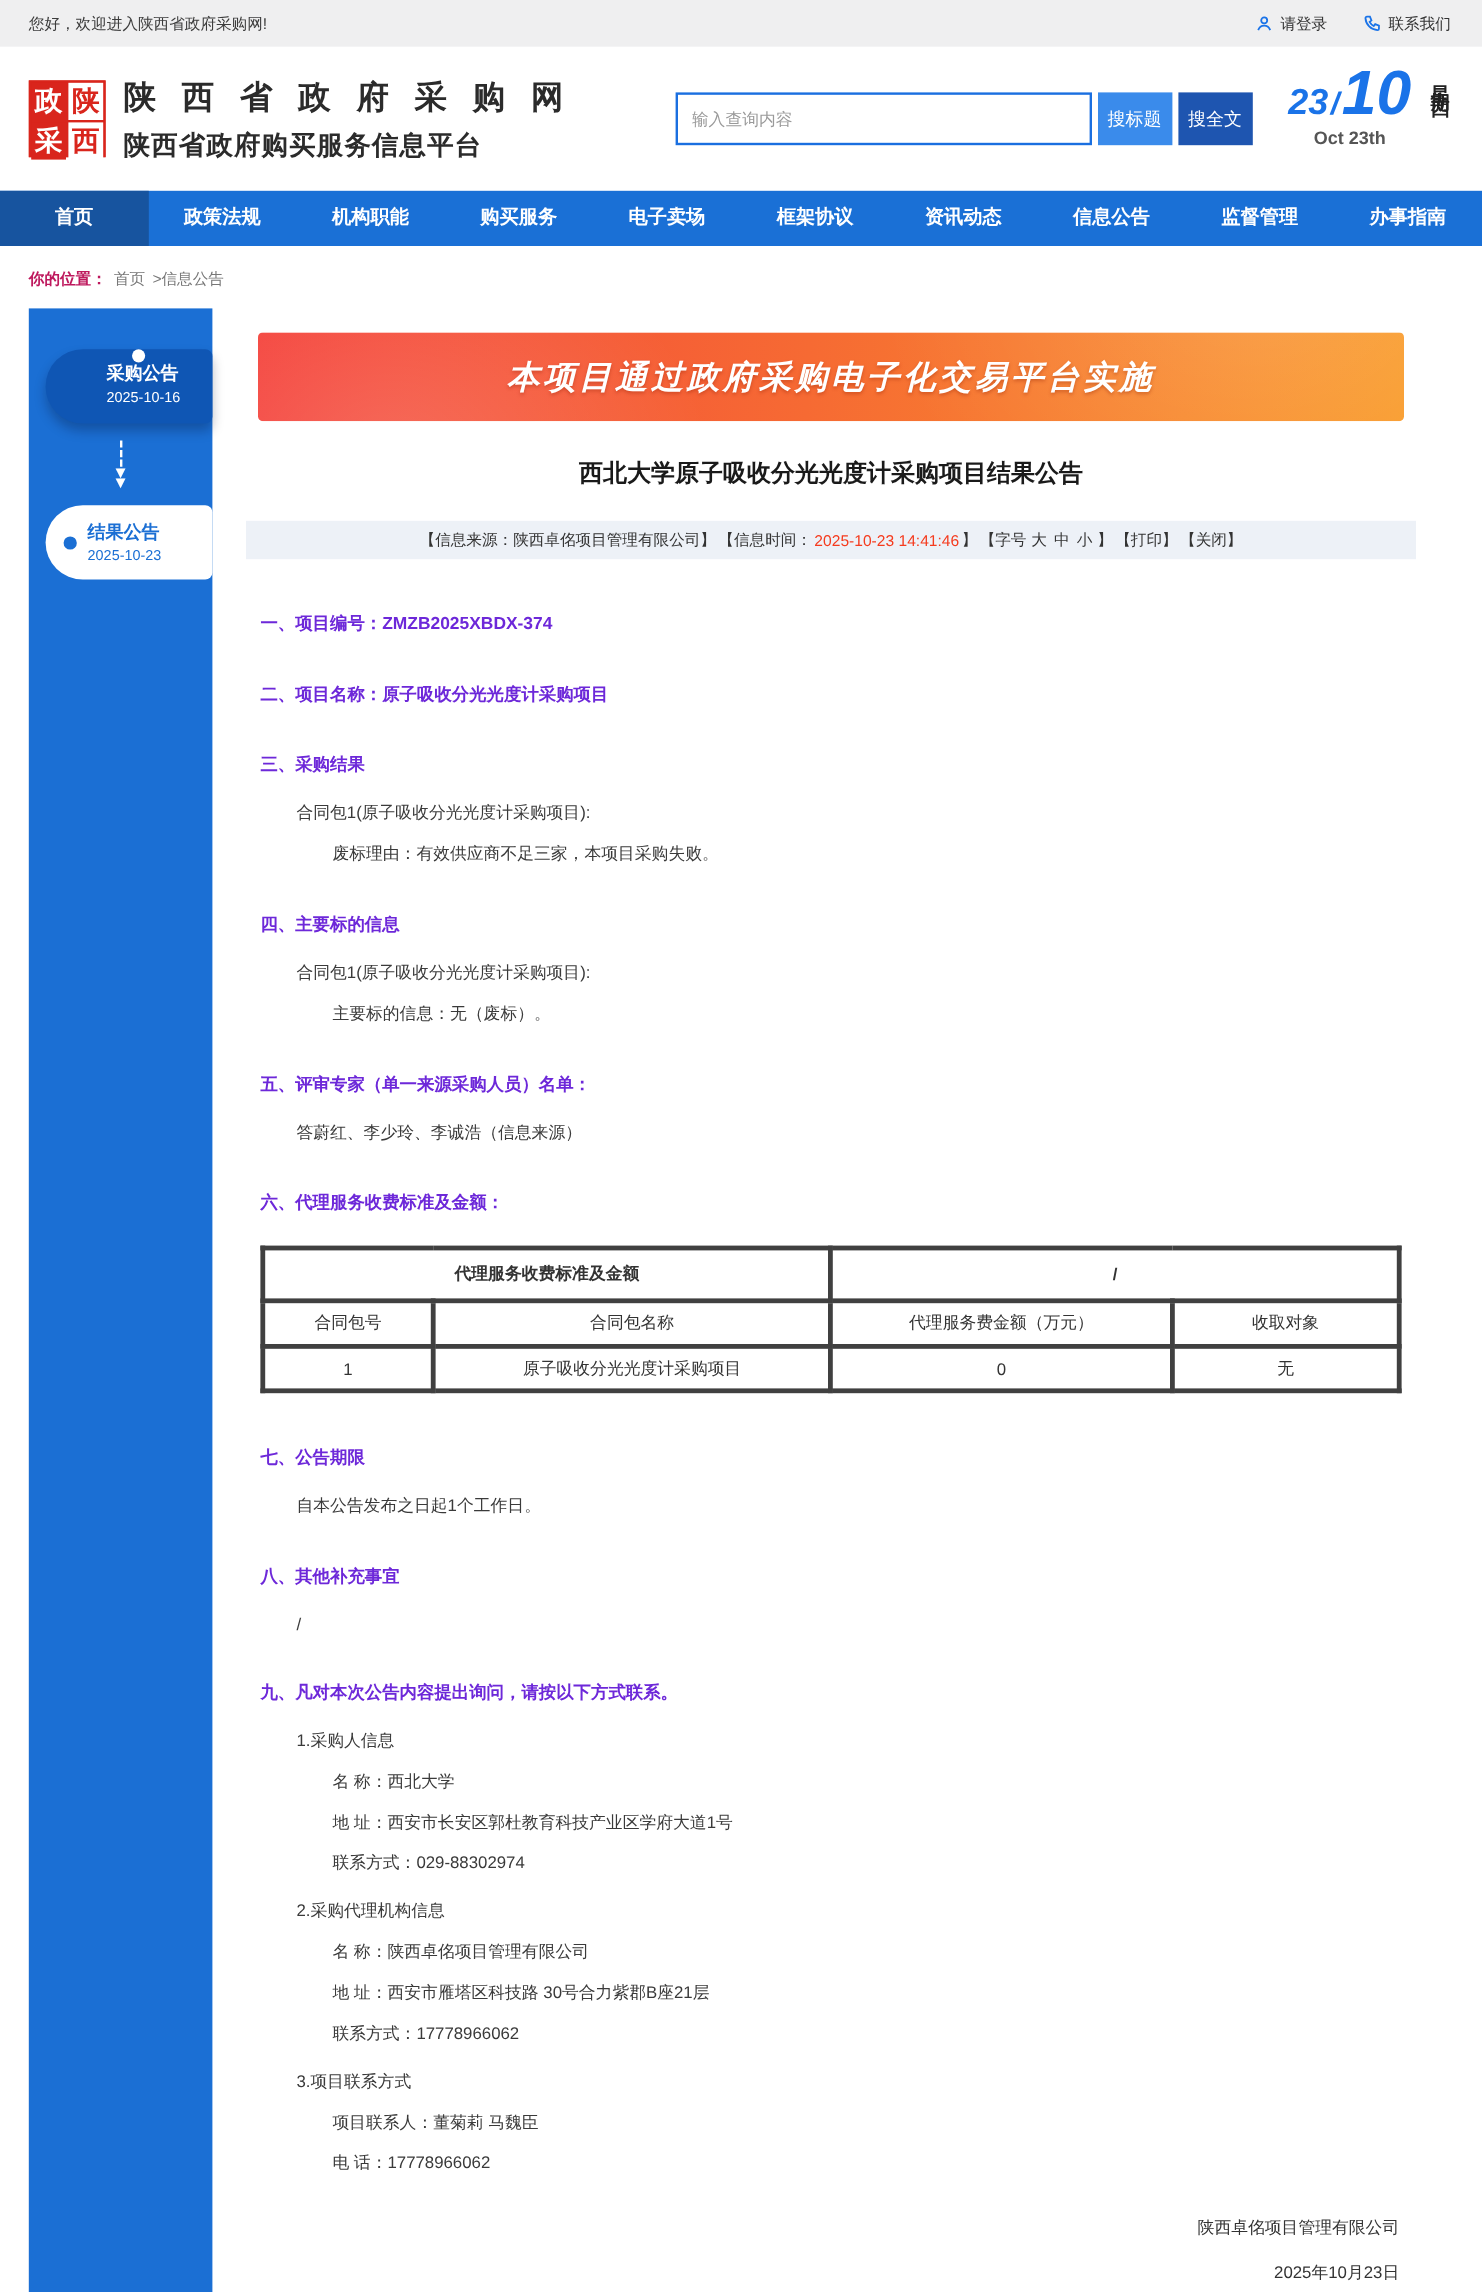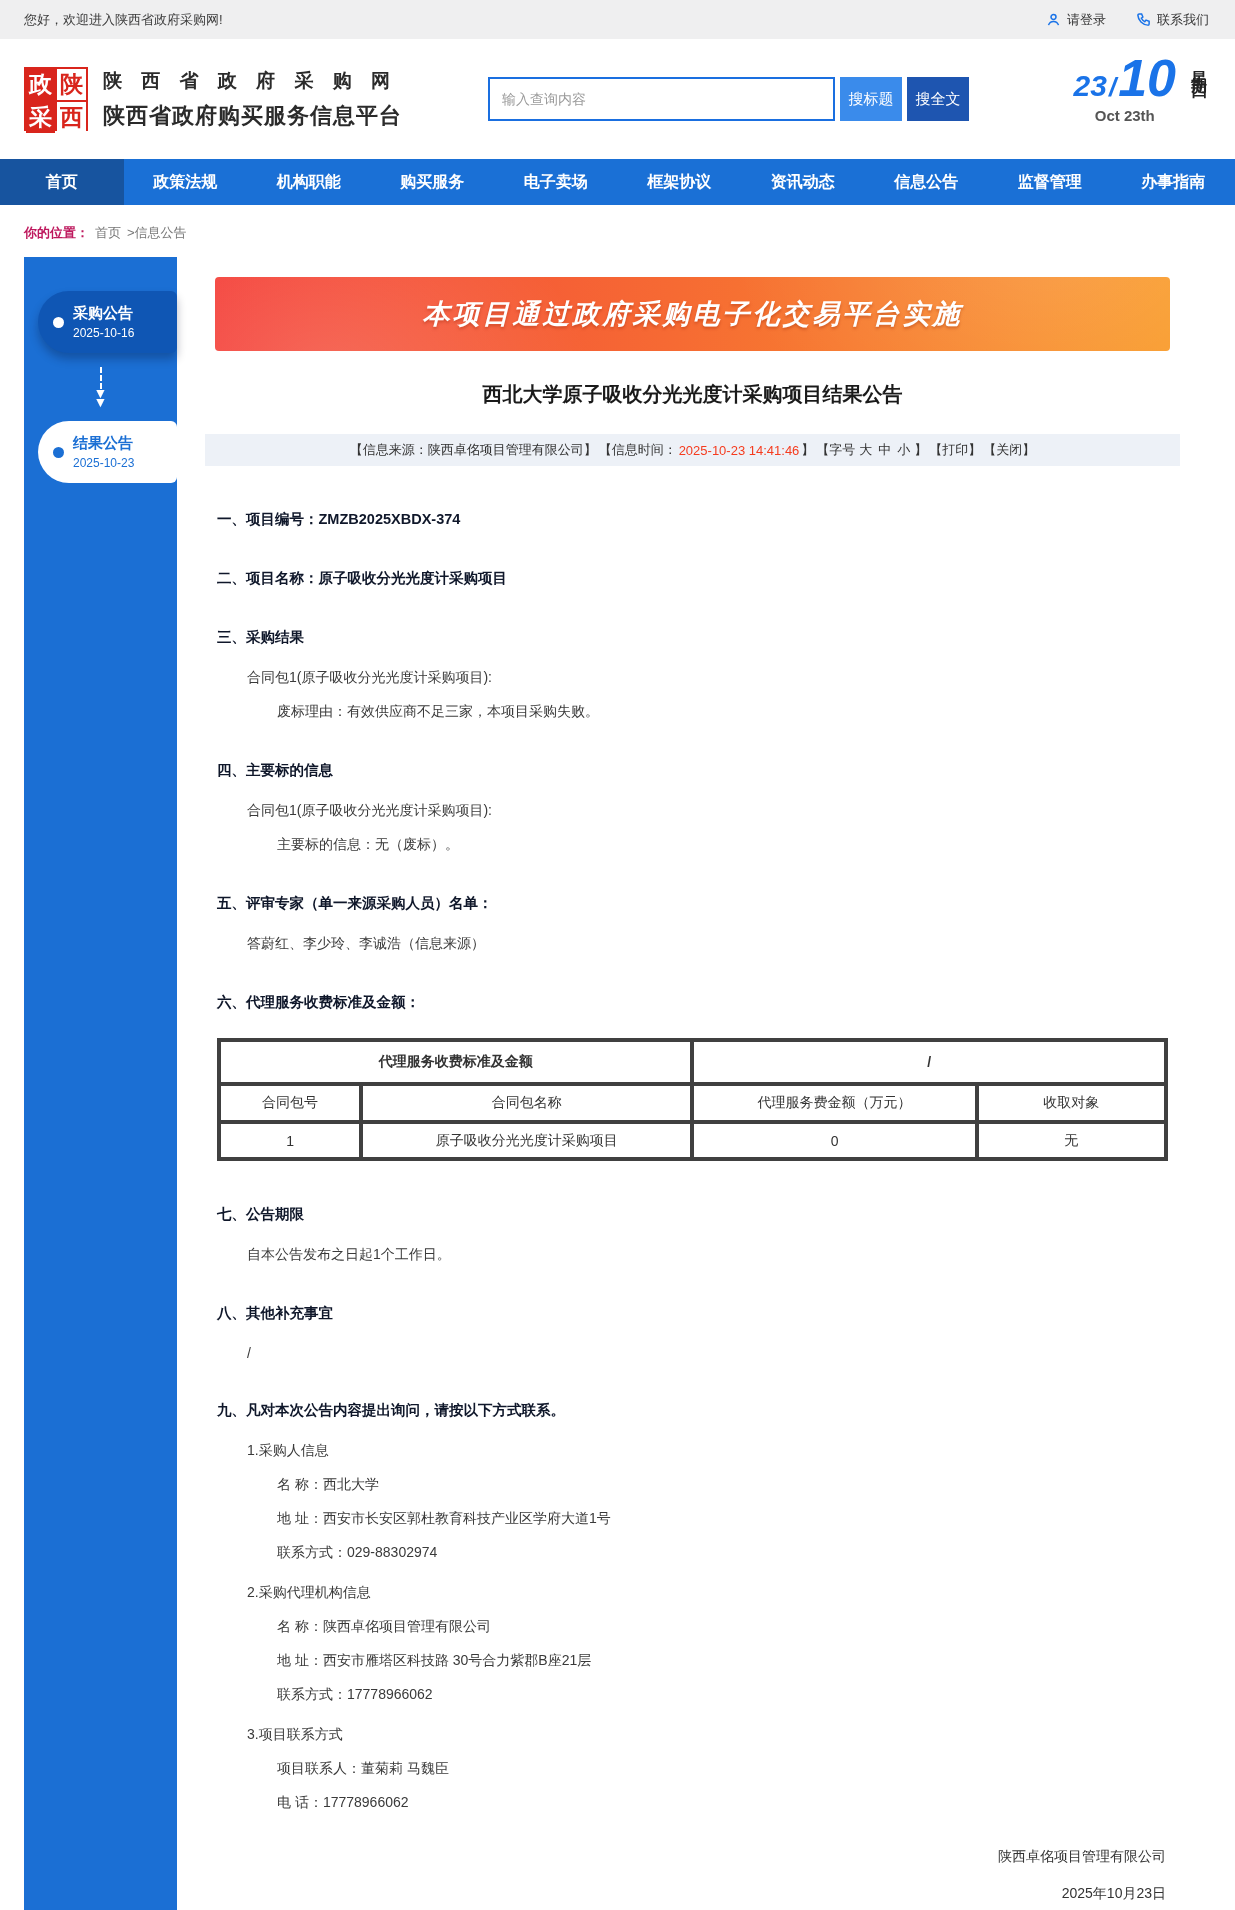--- a/index.html
+++ b/index.html
@@ -19,21 +19,21 @@
   
   .header { height:120px; display:flex; align-items:center; padding:0 26px 0 24px; background:#fff; }
   .logo {
     width:64px; height:64px; border:2px solid #d9251c; background:#d9251c;
     display:grid; grid-template-columns:1fr 1fr; grid-template-rows:1fr 1fr; gap:2px;
   }
   .logo span { display:flex; align-items:center; justify-content:center; font-size:23px; font-weight:bold; }
   .logo .cell-red { background:#d9251c; color:#fff; }
   .logo .cell-white { background:#fff; color:#d9251c; }
   .site-titles { margin-left:15px; }
-  .site-title { font-size:19px; font-weight:bold; color:#2b2b2b; letter-spacing:7px; }
+  .site-title { font-size:27px; font-weight:bold; color:#2b2b2b; letter-spacing:7px; }
   .site-subtitle { font-size:22px; font-weight:bold; color:#2b2b2b; letter-spacing:1px; margin-top:7px; }
   .search-area { display:flex; align-items:center; margin-left:86px; }
   .search-input {
     width:347px; height:44px; border:2px solid #1a6fe0; padding:0 12px; font-size:14px;
     color:#333; outline:none; font-family:inherit;
   }
   .search-input::placeholder { color:#9a9a9a; }
   .search-btn {
     width:62px; height:44px; border:none; color:#fff; font-size:15px; cursor:pointer;
     font-family:inherit; margin-left:5px;
@@ -62,21 +62,21 @@
   .breadcrumb { padding:19px 0 15px 24px; font-size:13px; color:#888; display:flex; gap:6px; }
   .crumb-label { color:#be185d; font-weight:bold; }
   .crumb-link { color:#777; cursor:pointer; }
   
   .content { display:flex; align-items:stretch; min-height:1651px; }
   .sidebar { width:153px; margin-left:24px; background:#1b6fd4; padding-top:34px; flex-shrink:0; }
   .side-item {
     height:62px; margin-left:14px; border-radius:31px 6px 6px 31px; display:flex;
     align-items:center; padding-left:15px; cursor:pointer;
   }
-  .side-item.first { background:#0f56b4; color:#fff; box-shadow:0 6px 10px rgba(0,10,40,.28); }
+  .side-item.first { background:#0f56b4; color:#fff; box-shadow:0 6px 10px rgba(0,10,40,.28);flex-direction:column; }
   .side-item.active { background:#ffffff; color:#1b6fd4; }
   .side-dot { width:11px; height:11px; border-radius:50%; background:currentColor; flex-shrink:0; }
   .side-texts { margin-left:9px; }
   .side-title { font-size:15px; font-weight:bold; }
   .side-date { font-size:12px; margin-top:3px; }
   .side-arrow { width:20px; margin:14px auto; display:flex; flex-direction:column; align-items:center; }
   .arrow-dash { height:22px; border-left:2px dashed #fff; }
   .arrow-chevron { color:#fff; font-size:14px; line-height:9px; }
   
   .main { margin-left:28px; width:975px; padding-bottom:40px; }
@@ -92,21 +92,21 @@
   }
   .article-title { margin-top:30px; text-align:center; font-size:20px; font-weight:bold; color:#1a1a1a; }
   .meta-bar {
     margin-top:26px; background:#edf1f7; height:32px; display:flex; align-items:center;
     justify-content:center; font-size:13px; color:#333; white-space:nowrap;
   }
   .meta-bar span { margin:0 1px; }
   .meta-time { color:#f53b1e; }
   .meta-click { cursor:pointer; }
   .meta-size { cursor:pointer; margin:0 3px !important; }
-  .line-h  { font-size:14.5px; font-weight:bold; color:#0f172a; margin:40px 12px 0; }
+  .line-h  { font-size:14.5px; font-weight:bold; color:#6d28d9; margin:40px 12px 0; }
   .line-h:first-child { margin-top:44px; }
   .line-l1 { font-size:14px; color:#3a3a3a; margin:22px 12px 0 42px; }
   .line-l2 { font-size:14px; color:#3a3a3a; margin:16px 12px 0 72px; }
   
   .fee-table { margin:26px 12px 0; width:calc(100% - 24px); border-collapse:collapse; table-layout:fixed; }
   .fee-table td { border:4px solid #404040; text-align:center; font-size:14px; color:#333; padding:0 6px; }
   .fee-table .r1 td { height:44px; font-weight:bold; }
   .fee-table .r2 td { height:38px; }
   .fee-table .r3 td { height:37px; }
   

